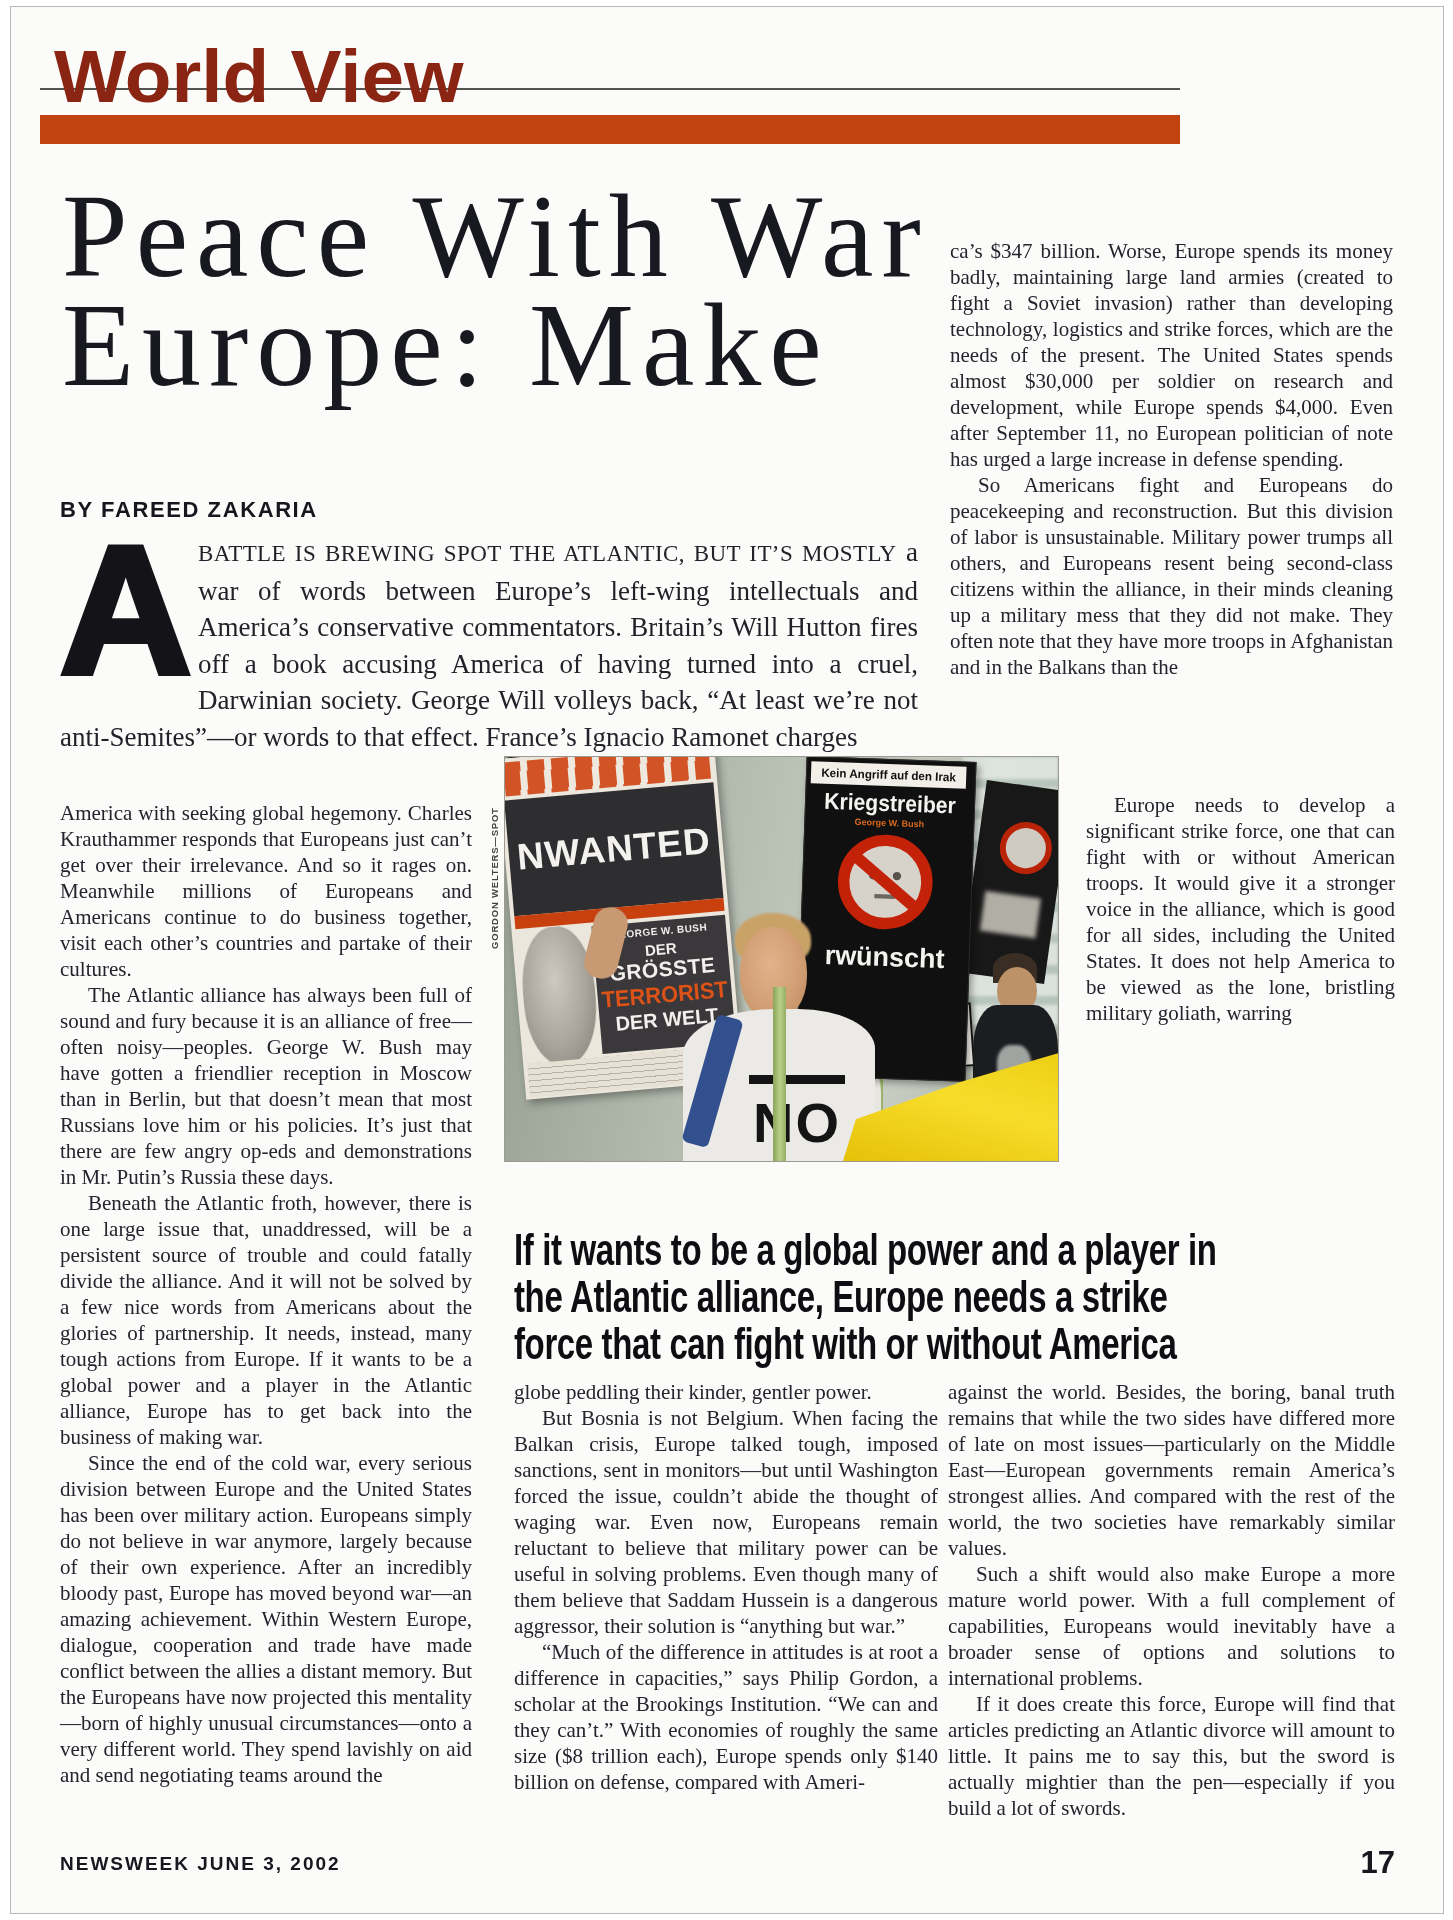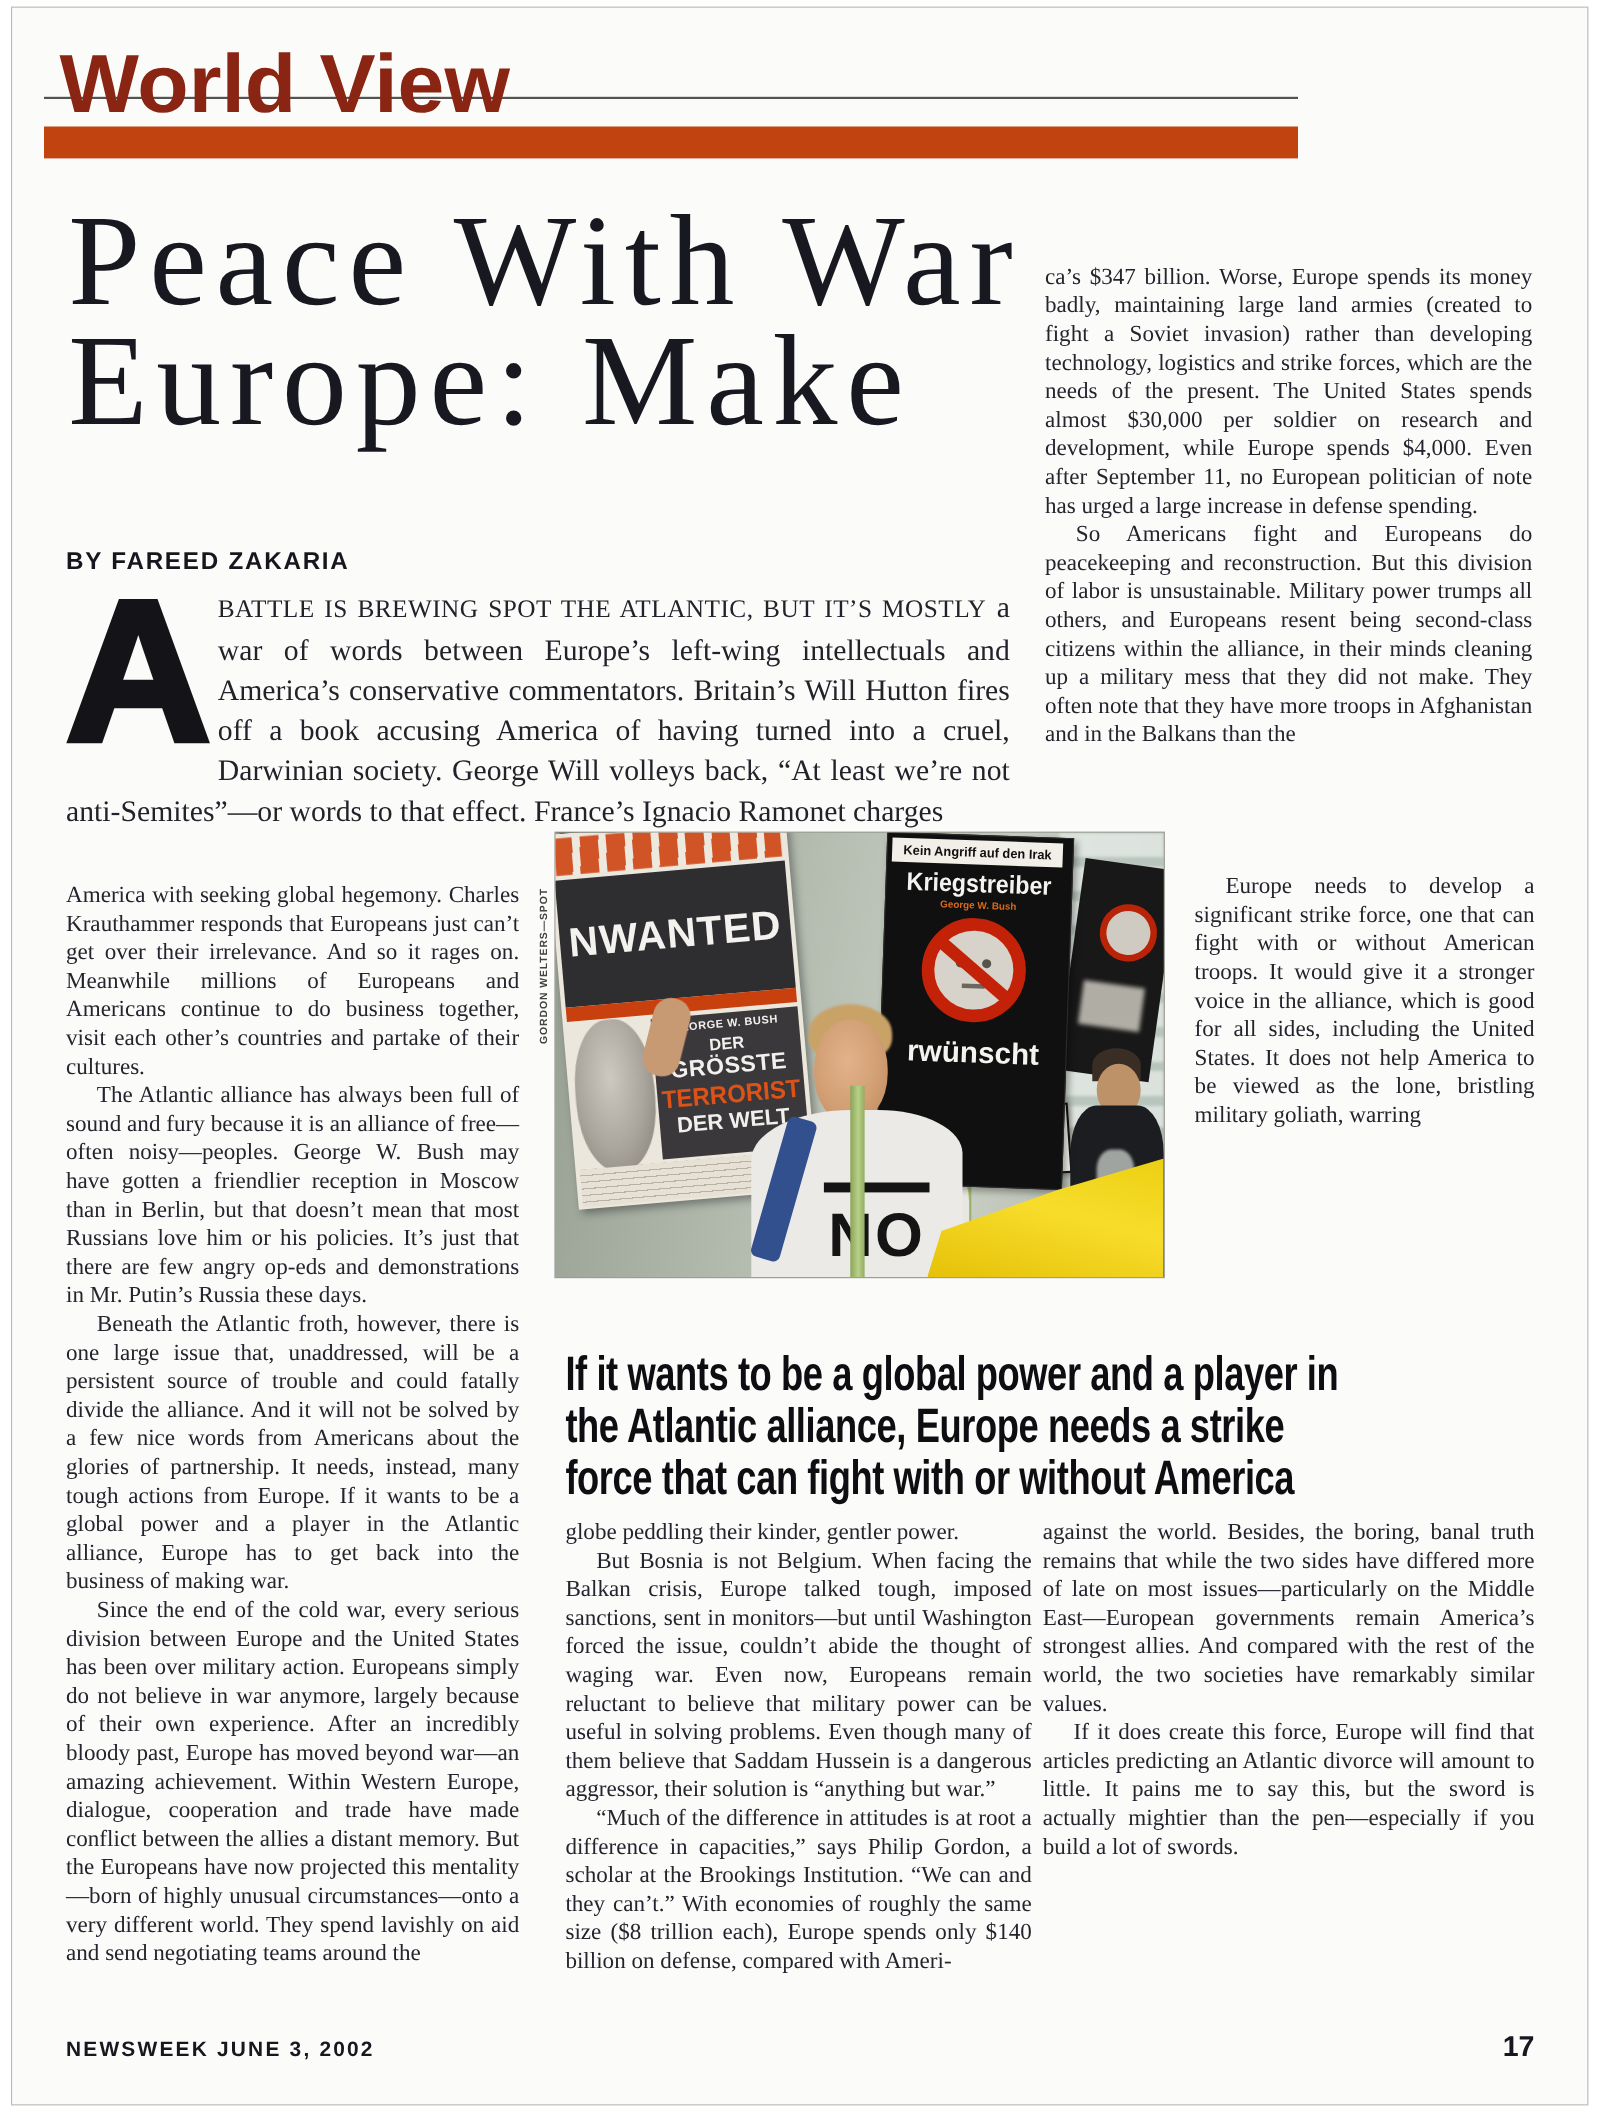--- a/index.html
+++ b/index.html
@@ -68,21 +68,21 @@
   }
   
   .footer-left{
     position:absolute;left:60px;top:1853px;
     font-family:"Liberation Sans", sans-serif;font-weight:bold;
     font-size:19px;letter-spacing:2px;color:#17171f;
   }
   .page-num{
     position:absolute;right:58px;top:1845px;text-align:right;
     font-family:"Liberation Sans", sans-serif;font-weight:bold;
-    font-size:26px;color:#17171f;
+    font-size:31px;color:#17171f;
   }
   
   .photo-wrap{position:absolute;left:505px;top:757px;width:553px;height:404px;z-index:3;}
   .photo-credit{
     position:absolute;left:-16px;top:52px;height:140px;
     writing-mode:vertical-rl;transform:rotate(180deg);
     font-family:"Liberation Sans", sans-serif;font-weight:bold;
     font-size:9.5px;letter-spacing:0.8px;color:#44443f;white-space:nowrap;
   }
   .photo{
@@ -288,17 +288,18 @@
   <div class="pq-line">force that can fight with or without America</div>
 </div>
 
 <div class="col col-mbot">
   <p>globe peddling their kinder, gentler power.</p>
   <p class="ind">But Bosnia is not Belgium. When facing the Balkan crisis, Europe talked tough, imposed sanctions, sent in monitors—but until Washington forced the issue, couldn’t abide the thought of waging war. Even now, Europeans remain reluctant to believe that military power can be useful in solving problems. Even though many of them believe that Saddam Hussein is a dangerous aggressor, their solution is “anything but war.”</p>
   <p class="ind">“Much of the difference in attitudes is at root a difference in capacities,” says Philip Gordon, a scholar at the Brookings Institution. “We can and they can’t.” With economies of roughly the same size ($8 trillion each), Europe spends only $140 billion on defense, compared with Ameri-</p>
 </div>
 <div class="col col-rbot">
   <p>against the world. Besides, the boring, banal truth remains that while the two sides have differed more of late on most issues—particularly on the Middle East—European governments remain America’s strongest allies. And compared with the rest of the world, the two societies have remarkably similar values.</p>
+  <p class="ind">Such a shift would also make Europe a more mature world power. With a full complement of capabilities, Europeans would inevitably have a broader sense of options and solutions to international problems.</p>
   <p class="ind">If it does create this force, Europe will find that articles predicting an Atlantic divorce will amount to little. It pains me to say this, but the sword is actually mightier than the pen—especially if you build a lot of swords.</p>
 </div>
 
 <div class="footer-left">NEWSWEEK JUNE 3, 2002</div>
 <div class="page-num">17</div>
 
 </body></html>

